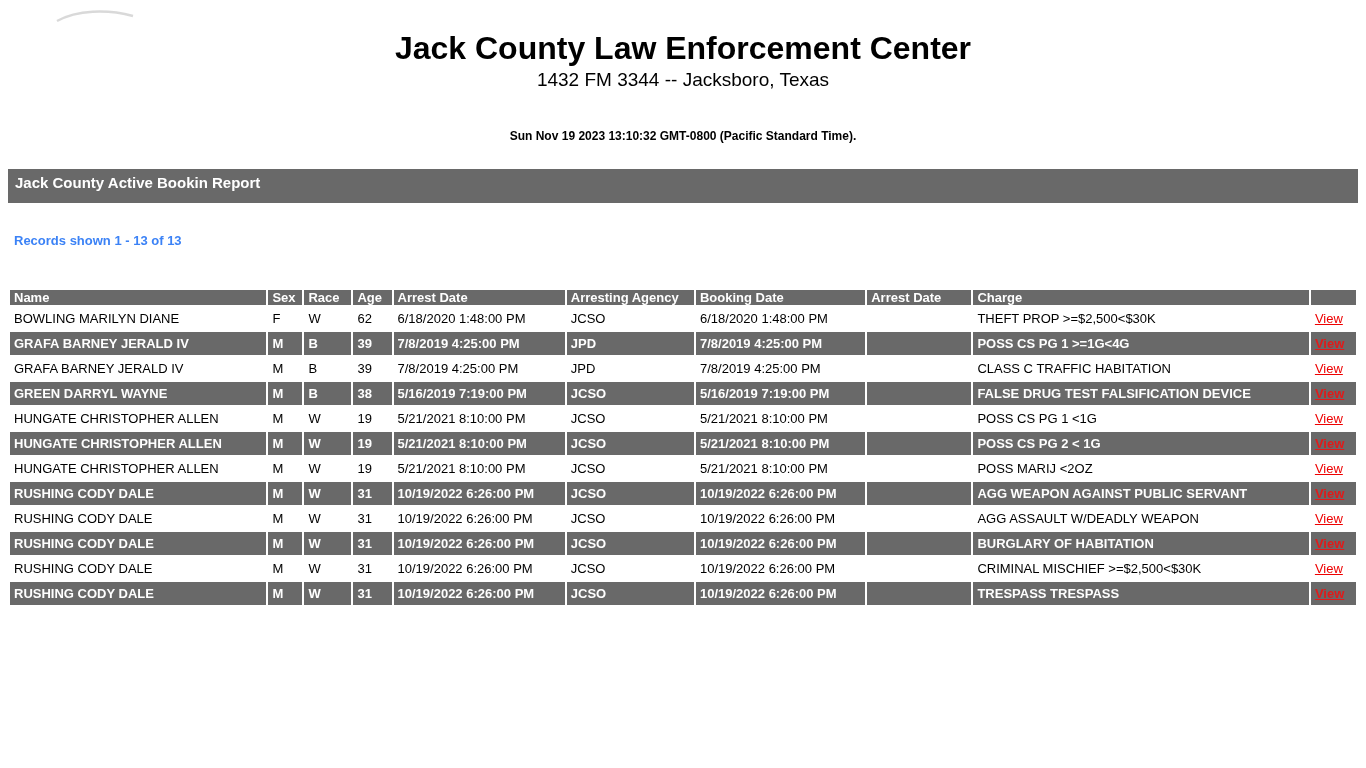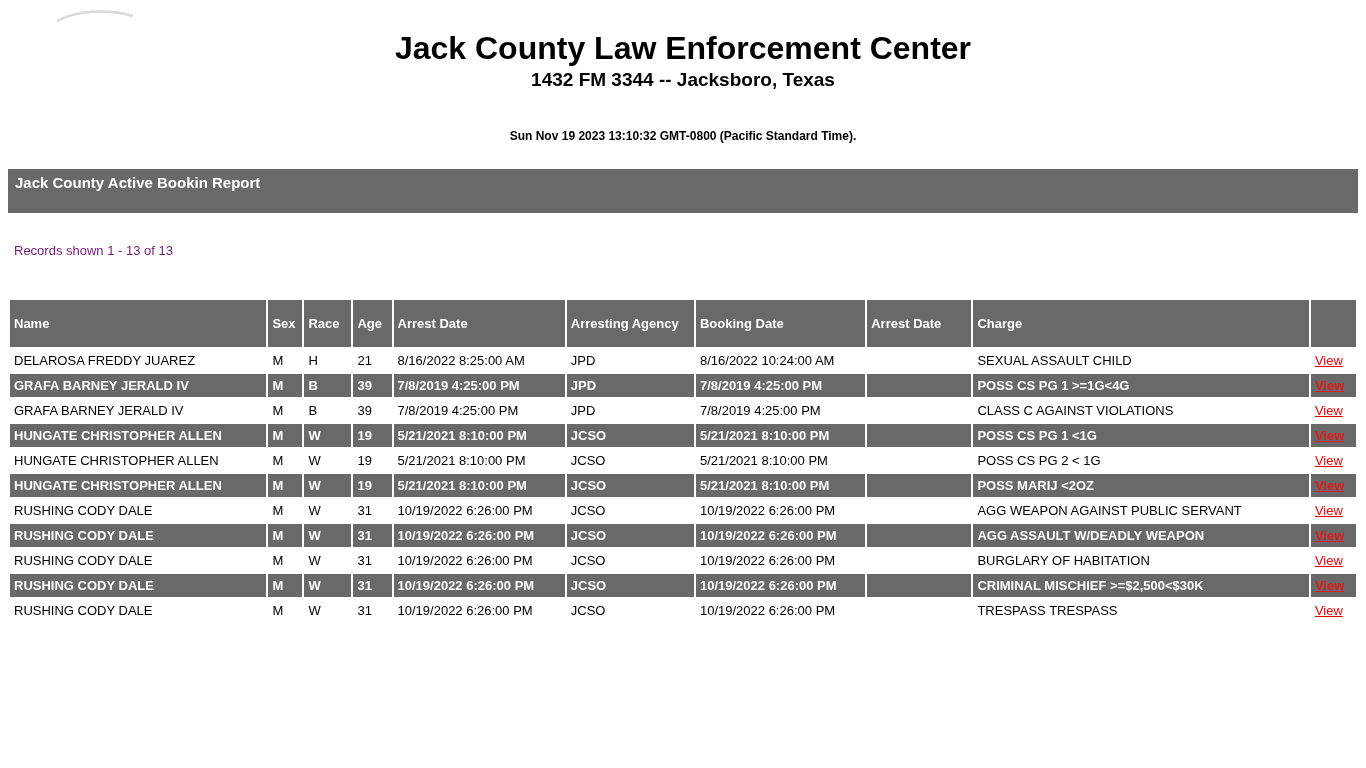--- a/index.html
+++ b/index.html
@@ -25,35 +25,35 @@
   .header-area { text-align: center; }
   .page-title {
     font-size: 32px;
     font-weight: bold;
     margin: 30px 0 0 0;
     line-height: 1.15;
     text-align: center;
   }
   .page-subtitle {
     font-size: 19px;
-    font-weight: bold;
+    font-weight: normal;
     margin: 2px 0 0 0;
   }
   .page-timestamp {
     font-size: 12px;
     font-weight: bold;
     margin: 38px 0 0 0;
   }
   .report-bar {
     margin: 26px 8px 0 8px;
     background: #696969;
     color: #ffffff;
     font-weight: bold;
     font-size: 15px;
-    padding: 5px 7px 22px 7px;
+    padding: 5px 7px 12px 7px;
   }
   .records-shown {
     margin: 30px 0 0 14px;
     font-size: 13px;
   }
   table.booking-table {
     margin: 40px 0 0 8px;
     border-collapse: separate;
     border-spacing: 2px;
     table-layout: fixed;
@@ -68,21 +68,21 @@
   .col-booking { width: 169px; }
   .col-release { width: 104px; }
   .col-charge  { width: 335px; }
   .col-view    { width: 45px; }
   table.booking-table th {
     background: #696969;
     color: #ffffff;
     font-weight: bold;
     font-size: 13px;
     text-align: left;
-    padding: 16px 4px;
+    padding: 0 4px;
     white-space: nowrap;
     overflow: hidden;
   }
   table.booking-table td {
     font-size: 13px;
     padding: 4px 4px;
     height: 21px;
     white-space: nowrap;
     overflow: hidden;
   }
@@ -116,21 +116,21 @@
 <div class="header-area">
   <h1 class="page-title">Jack County Law Enforcement Center</h1>
   <div class="page-subtitle">1432 FM 3344 -- Jacksboro, Texas</div>
   <div class="page-timestamp">Sun Nov 19 2023 13:10:32 GMT-0800 (Pacific Standard Time).</div>
 </div>
 
 <div class="report-bar">
   <span>Jack County Active Bookin Report</span>
 </div>
 
-<div class="records-shown" style="color: #701a75;">Records shown 1 - 13 of 13</div>
+<div class="records-shown" style="color: #3b82f6; font-weight: bold;">Records shown 1 - 13 of 13</div>
 
 <table class="booking-table">
   <colgroup>
     <col class="col-name">
       <col class="col-sex">
       <col class="col-race">
       <col class="col-age">
     <col class="col-arrest">
       <col class="col-agency">
       <col class="col-booking">
@@ -147,29 +147,29 @@
         <th>Arrest Date</th>
         <th>Arresting Agency</th>
         <th>Booking Date</th>
         <th>Arrest Date</th>
         <th>Charge</th>
         <th></th>
       </tr>
   </thead>
   <tbody>
       <tr>
-    <td>DELAROSA FREDDY JUAREZ</td>
-    <td>M</td>
-    <td>H</td>
-    <td>21</td>
-    <td>8/16/2022 8:25:00 AM</td>
-    <td>JPD</td>
-    <td>8/16/2022 10:24:00 AM</td>
-    <td></td>
-    <td>SEXUAL ASSAULT CHILD</td>
+    <td>BOWLING MARILYN DIANE</td>
+    <td>F</td>
+    <td>W</td>
+    <td>62</td>
+    <td>6/18/2020 1:48:00 PM</td>
+    <td>JCSO</td>
+    <td>6/18/2020 1:48:00 PM</td>
+    <td></td>
+    <td>THEFT PROP &gt;=$2,500&lt;$30K</td>
     <td class="view-cell">
       <a class="view-link" href="#">View</a>
     </td>
   </tr>
       <tr>
     <td>GRAFA BARNEY JERALD IV</td>
     <td>M</td>
     <td>B</td>
     <td>39</td>
     <td>7/8/2019 4:25:00 PM</td>
@@ -183,21 +183,35 @@
   </tr>
       <tr>
     <td>GRAFA BARNEY JERALD IV</td>
     <td>M</td>
     <td>B</td>
     <td>39</td>
     <td>7/8/2019 4:25:00 PM</td>
     <td>JPD</td>
     <td>7/8/2019 4:25:00 PM</td>
     <td></td>
-    <td>CLASS C AGAINST VIOLATIONS</td>
+    <td>CLASS C TRAFFIC HABITATION</td>
+    <td class="view-cell">
+      <a class="view-link" href="#">View</a>
+    </td>
+  </tr>
+      <tr>
+    <td>GREEN DARRYL WAYNE</td>
+    <td>M</td>
+    <td>B</td>
+    <td>38</td>
+    <td>5/16/2019 7:19:00 PM</td>
+    <td>JCSO</td>
+    <td>5/16/2019 7:19:00 PM</td>
+    <td></td>
+    <td>FALSE DRUG TEST FALSIFICATION DEVICE</td>
     <td class="view-cell">
       <a class="view-link" href="#">View</a>
     </td>
   </tr>
       <tr>
     <td>HUNGATE CHRISTOPHER ALLEN</td>
     <td>M</td>
     <td>W</td>
     <td>19</td>
     <td>5/21/2021 8:10:00 PM</td>

